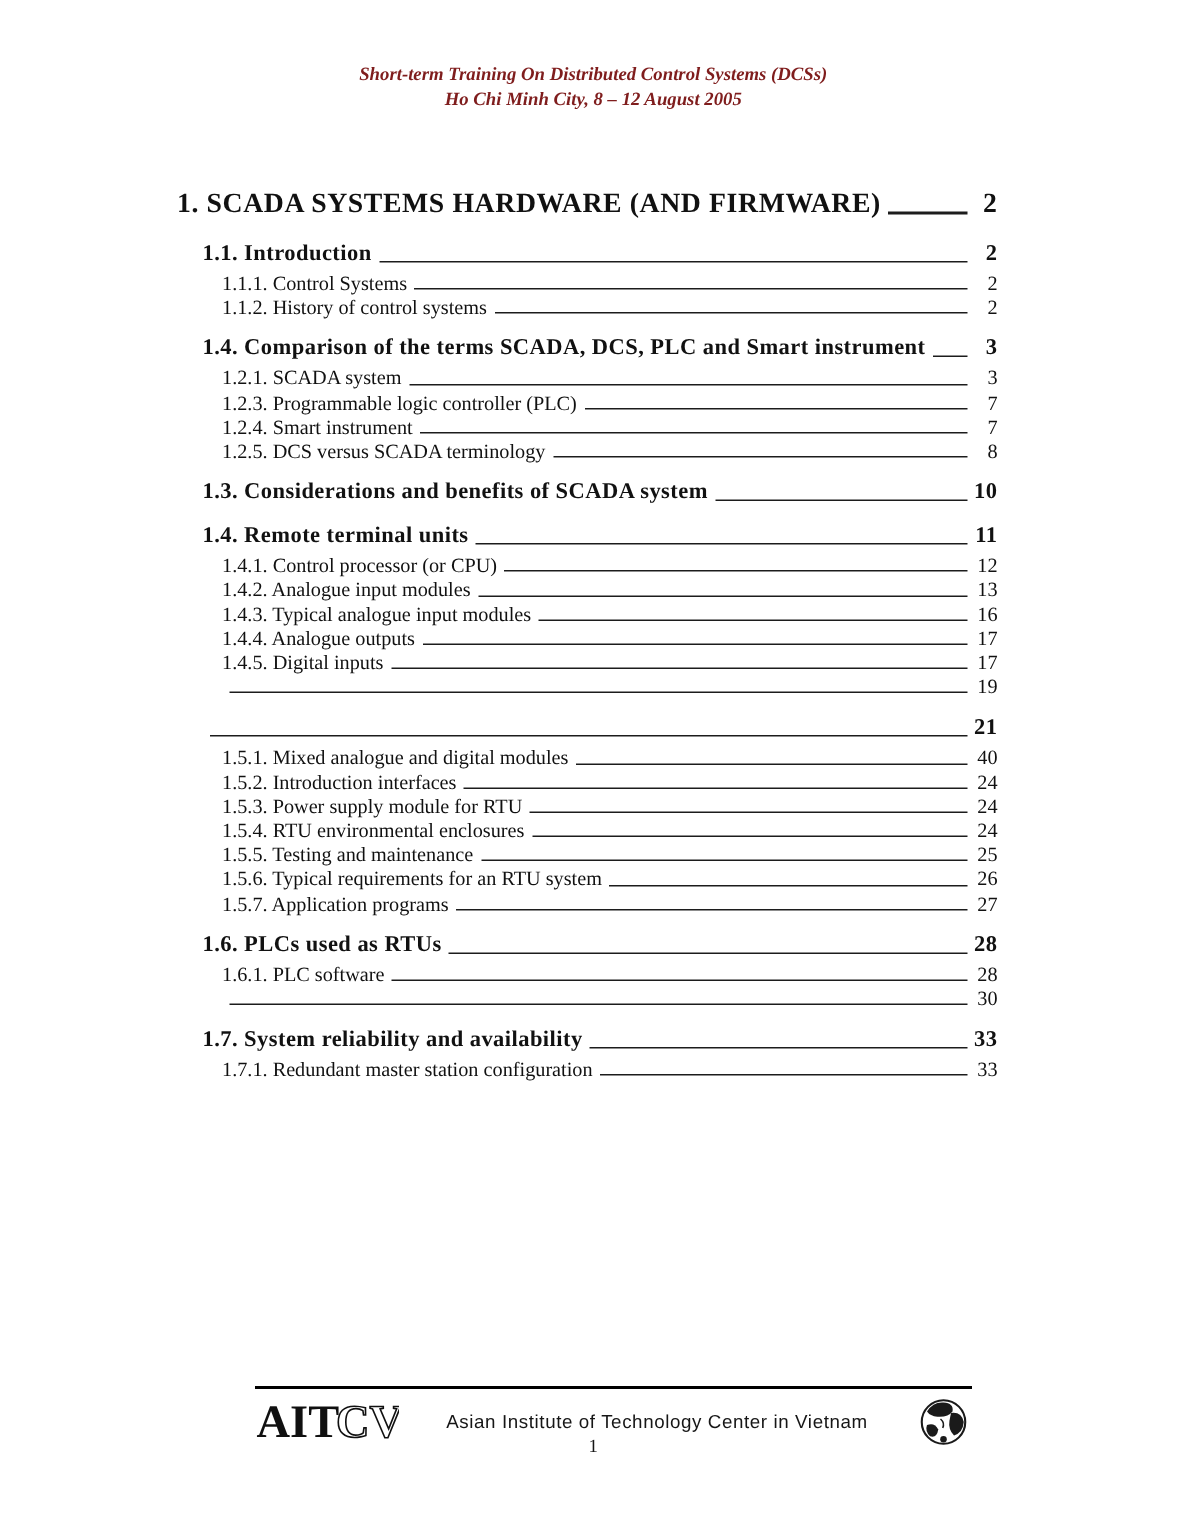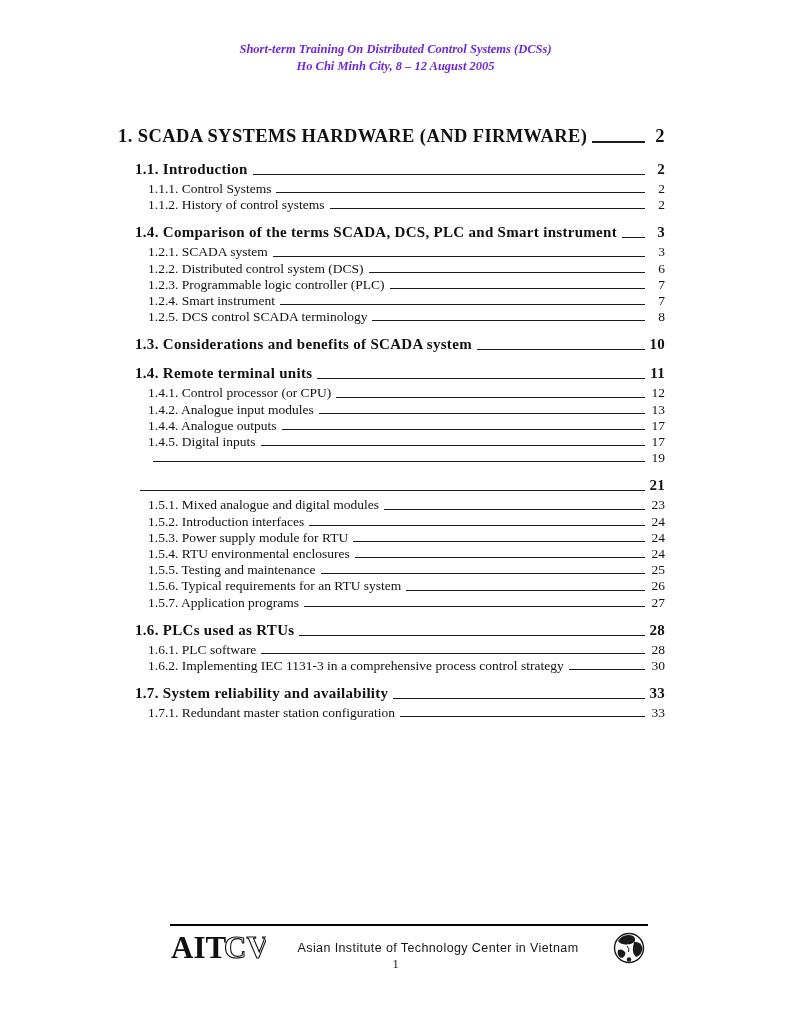--- a/index.html
+++ b/index.html
@@ -15,21 +15,21 @@
   .page { position: absolute; inset: 0; }
 
   
   .doc-header {
     padding-top: 41px;
     text-align: center;
     font-weight: bold;
     font-style: italic;
     font-size: 12.5px;
     line-height: 17px;
-    color: #6d28d9;
+    color: #7f1d1d;
   }
 
   
   .toc { margin: 49px 126px 0 118px; }
   .toc-row { display: flex; align-items: baseline; }
   .lbl { white-space: nowrap; }
   .leader {
     flex: 1 1 auto;
     min-width: 0;
     height: 0;
@@ -137,36 +137,31 @@
           <span class="lbl">1.4. Comparison of the terms SCADA, DCS, PLC and Smart instrument</span>
           <span class="leader"></span>
           <span class="pg">3</span>
         </div>
         <div class="toc-row lvl2">
           <span class="lbl">1.2.1. SCADA system</span>
           <span class="leader"></span>
           <span class="pg">3</span>
         </div>
         <div class="toc-row lvl2">
-          <span class="lbl">1.2.2. Distributed control system (DCS)</span>
-          <span class="leader"></span>
-          <span class="pg">6</span>
-        </div>
-        <div class="toc-row lvl2">
           <span class="lbl">1.2.3. Programmable logic controller (PLC)</span>
           <span class="leader"></span>
           <span class="pg">7</span>
         </div>
         <div class="toc-row lvl2">
           <span class="lbl">1.2.4. Smart instrument</span>
           <span class="leader"></span>
           <span class="pg">7</span>
         </div>
         <div class="toc-row lvl2">
-          <span class="lbl">1.2.5. DCS control SCADA terminology</span>
+          <span class="lbl">1.2.5. DCS versus SCADA terminology</span>
           <span class="leader"></span>
           <span class="pg">8</span>
         </div>
         <div class="toc-row lvl1">
           <span class="lbl">1.3. Considerations and benefits of SCADA system</span>
           <span class="leader"></span>
           <span class="pg">10</span>
         </div>
         <div class="toc-row lvl1">
           <span class="lbl">1.4. Remote terminal units</span>
@@ -177,41 +172,46 @@
           <span class="lbl">1.4.1. Control processor (or CPU)</span>
           <span class="leader"></span>
           <span class="pg">12</span>
         </div>
         <div class="toc-row lvl2">
           <span class="lbl">1.4.2. Analogue input modules</span>
           <span class="leader"></span>
           <span class="pg">13</span>
         </div>
         <div class="toc-row lvl2">
+          <span class="lbl">1.4.3. Typical analogue input modules</span>
+          <span class="leader"></span>
+          <span class="pg">16</span>
+        </div>
+        <div class="toc-row lvl2">
           <span class="lbl">1.4.4. Analogue outputs</span>
           <span class="leader"></span>
           <span class="pg">17</span>
         </div>
         <div class="toc-row lvl2">
           <span class="lbl">1.4.5. Digital inputs</span>
           <span class="leader"></span>
           <span class="pg">17</span>
         </div>
         <div class="toc-row lvl2">
           <span class="leader"></span>
           <span class="pg">19</span>
         </div>
         <div class="toc-row lvl1">
           <span class="leader"></span>
           <span class="pg">21</span>
         </div>
         <div class="toc-row lvl2">
           <span class="lbl">1.5.1. Mixed analogue and digital modules</span>
           <span class="leader"></span>
-          <span class="pg">23</span>
+          <span class="pg">40</span>
         </div>
         <div class="toc-row lvl2">
           <span class="lbl">1.5.2. Introduction interfaces</span>
           <span class="leader"></span>
           <span class="pg">24</span>
         </div>
         <div class="toc-row lvl2">
           <span class="lbl">1.5.3. Power supply module for RTU</span>
           <span class="leader"></span>
           <span class="pg">24</span>
@@ -240,21 +240,20 @@
           <span class="lbl">1.6. PLCs used as RTUs</span>
           <span class="leader"></span>
           <span class="pg">28</span>
         </div>
         <div class="toc-row lvl2">
           <span class="lbl">1.6.1. PLC software</span>
           <span class="leader"></span>
           <span class="pg">28</span>
         </div>
         <div class="toc-row lvl2">
-          <span class="lbl">1.6.2. Implementing IEC 1131-3 in a comprehensive process control strategy</span>
           <span class="leader"></span>
           <span class="pg">30</span>
         </div>
         <div class="toc-row lvl1">
           <span class="lbl">1.7. System reliability and availability</span>
           <span class="leader"></span>
           <span class="pg">33</span>
         </div>
         <div class="toc-row lvl2">
           <span class="lbl">1.7.1. Redundant master station configuration</span>

